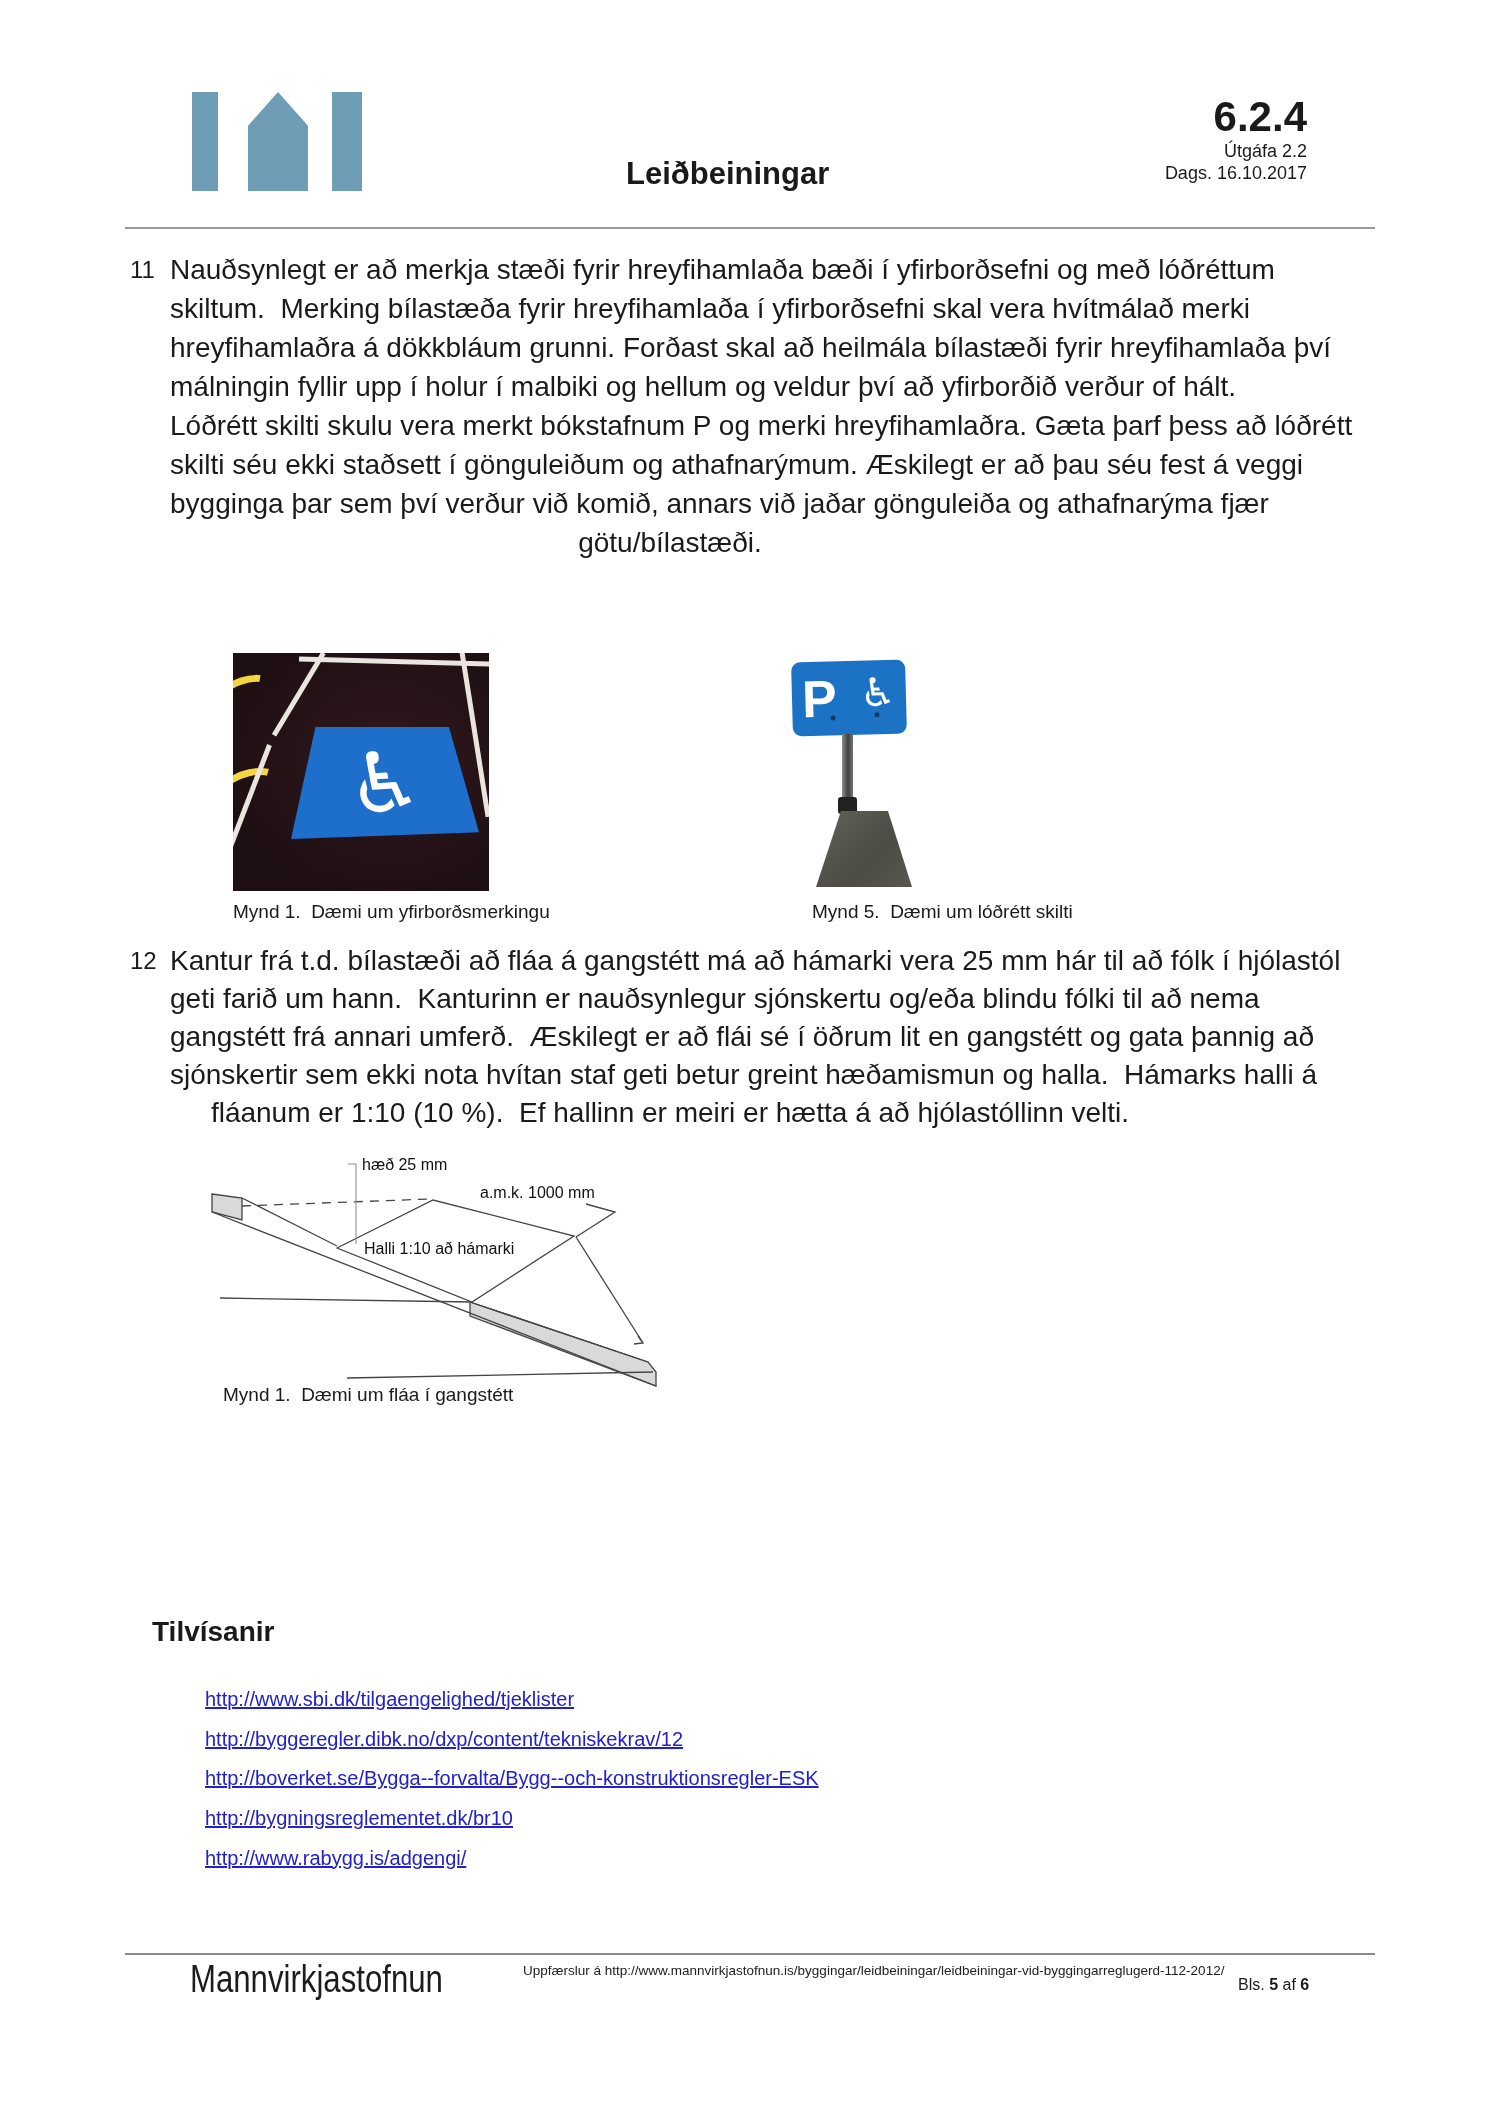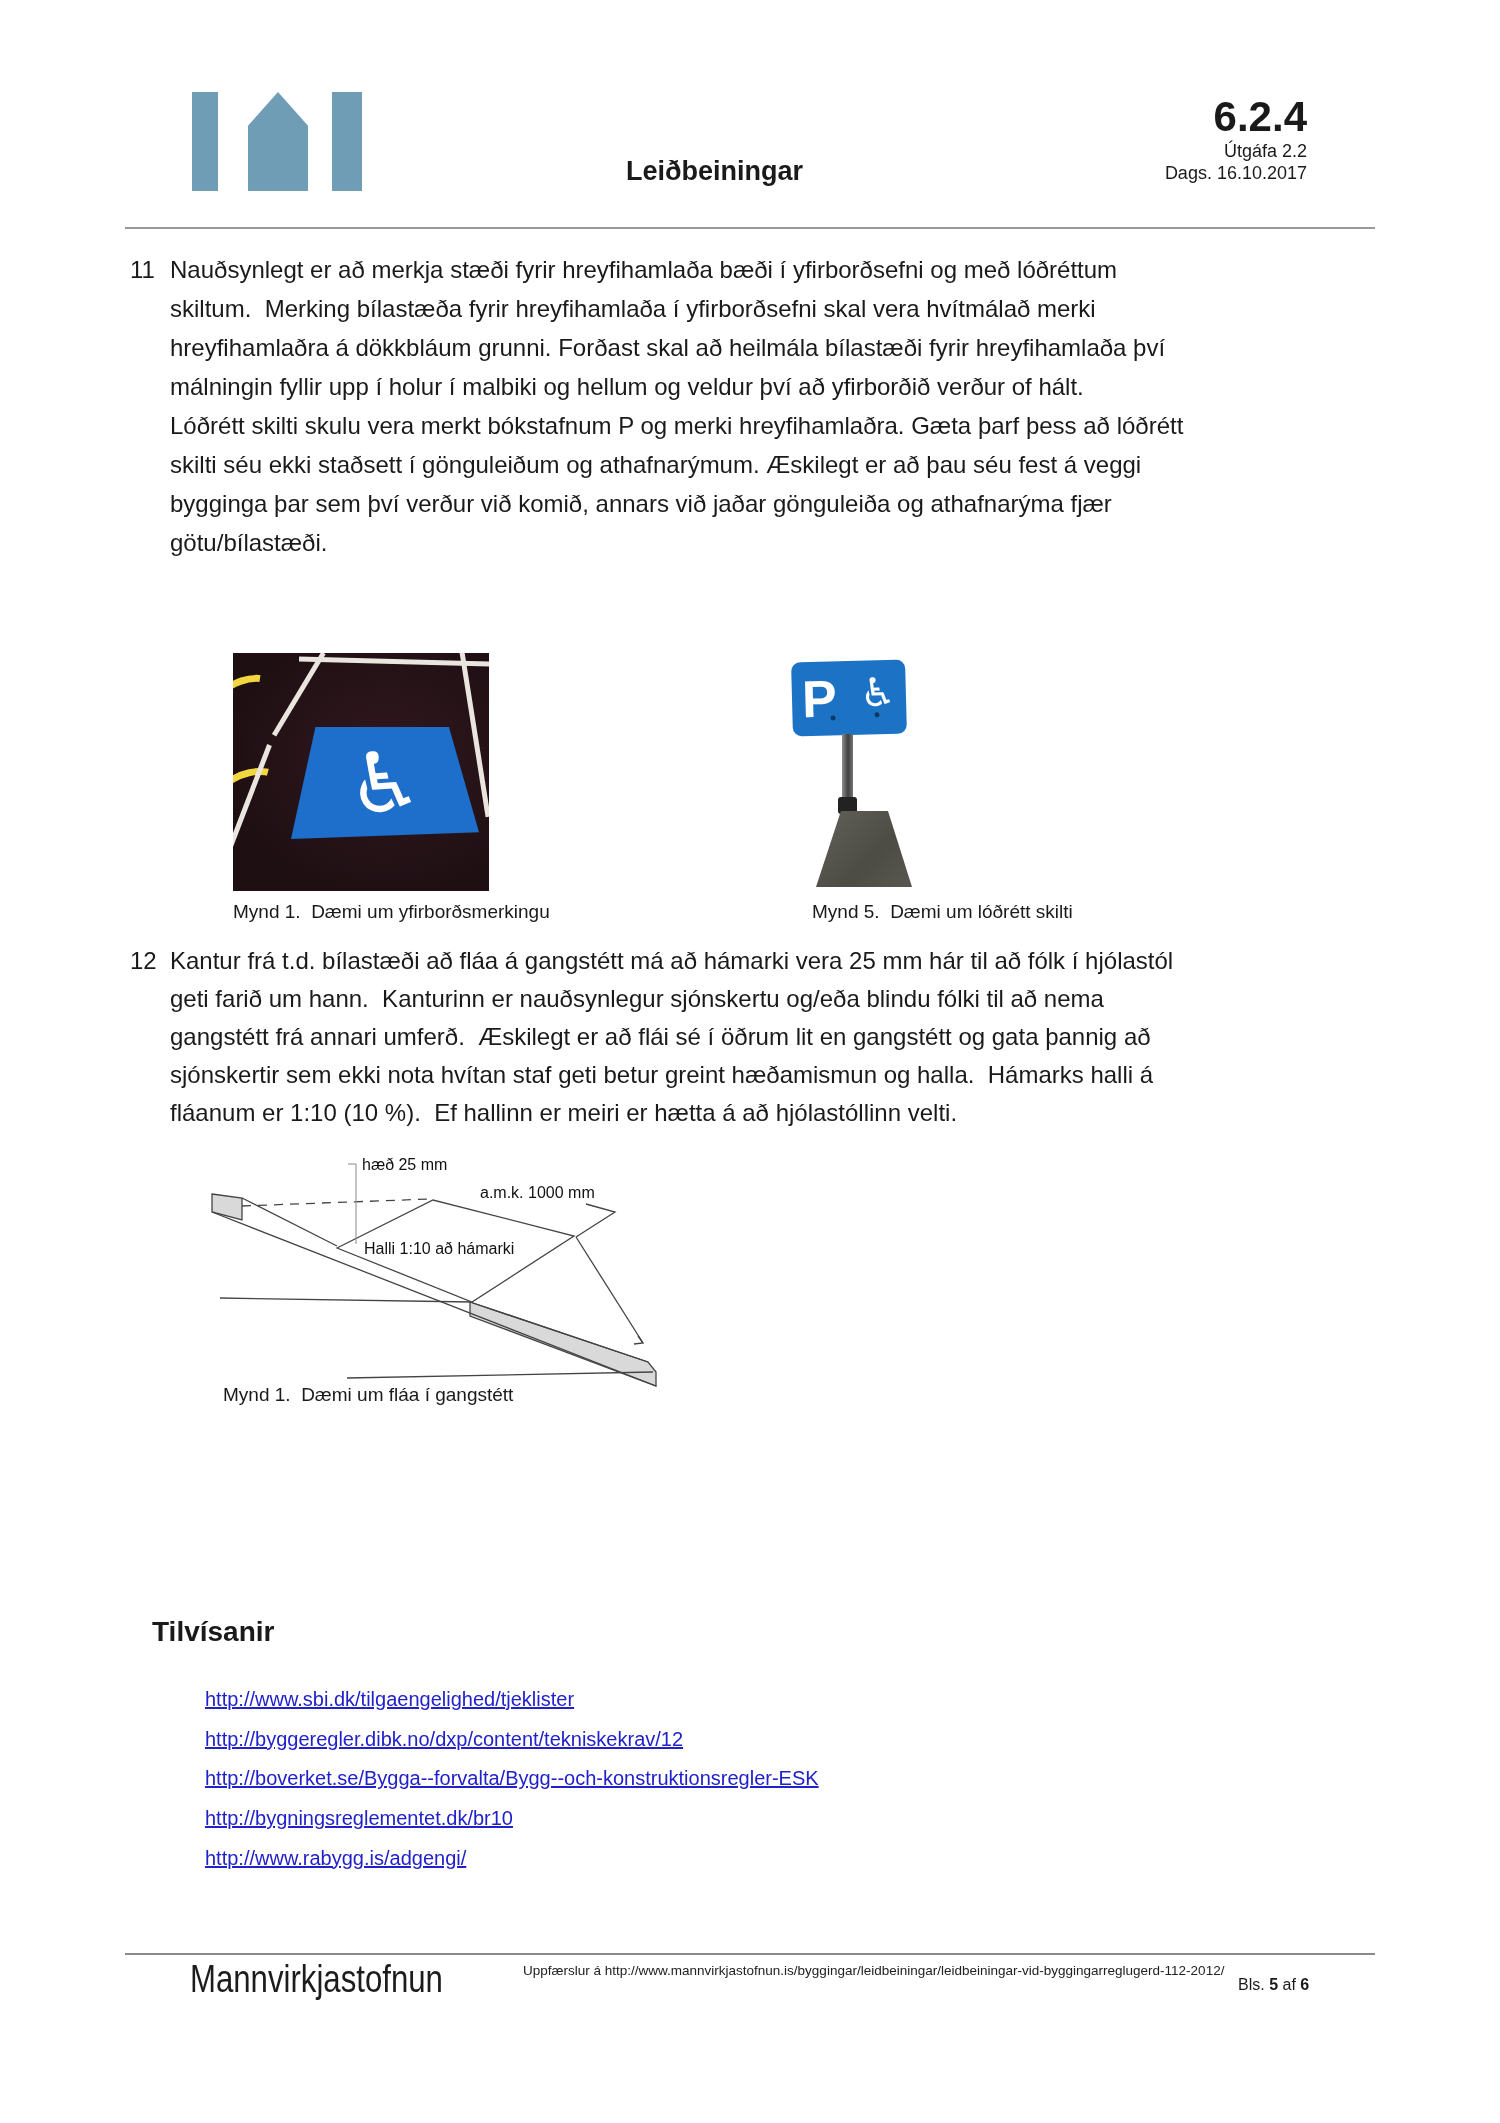--- a/index.html
+++ b/index.html
@@ -5,29 +5,29 @@
   html,body{margin:0;padding:0;background:#e8e8e8;}
   .page{position:relative;width:1500px;height:2123px;background:#ffffff;margin:0 auto;
         font-family:"Liberation Sans",sans-serif;color:#1a1a1a;overflow:hidden;}
 
   
   .logo{position:absolute;left:192px;top:92px;width:172px;height:99px;}
   .logo .bar1{position:absolute;left:0;top:0;width:26px;height:99px;background:#6f9db6;}
   .logo .house{position:absolute;left:56px;top:0;width:60px;height:99px;background:#6f9db6;
                clip-path:polygon(0 34%,50% 0,100% 34%,100% 100%,0 100%);}
   .logo .bar2{position:absolute;left:140px;top:0;width:30px;height:99px;background:#6f9db6;}
-  .doc-title{position:absolute;left:626px;top:156px;font-size:27px;font-weight:700;white-space:pre;}
+  .doc-title{position:absolute;left:626px;top:156px;font-size:31px;font-weight:700;white-space:pre;}
   .version-block{position:absolute;right:193px;top:94px;text-align:right;}
   .doc-number{font-size:42px;font-weight:700;line-height:46px;margin-bottom:0;}
   .version-line{font-size:18px;line-height:22px;}
   .rule-top{position:absolute;left:125px;top:227px;width:1250px;height:2px;background:#999;}
 
   
   .para-num{position:absolute;left:130px;font-size:24px;font-weight:400;line-height:39px;}
-  .para{position:absolute;left:170px;width:1000px;font-size:24px;line-height:39px;white-space:pre;}
+  .para{position:absolute;left:170px;width:1000px;font-size:28px;line-height:39px;white-space:pre;text-align:center;}
   #p11,#p11n{top:250px;}
   #p12,#p12n{top:942px;}
   #p12{line-height:38px;}#p12n{line-height:38px;}
 
   
   .fig4{position:absolute;left:233px;top:653px;width:256px;height:238px;overflow:hidden;
         background:radial-gradient(ellipse at 60% 45%,#31181f 0%,#1e0f13 75%);}
   .wl{position:absolute;background:#eae6df;}
   .wl-top{left:66px;top:6px;width:196px;height:5px;transform:rotate(1.5deg);}
   .wl-left-a{left:88px;top:0px;width:5px;height:96px;transform:rotate(31deg);transform-origin:top center;}

